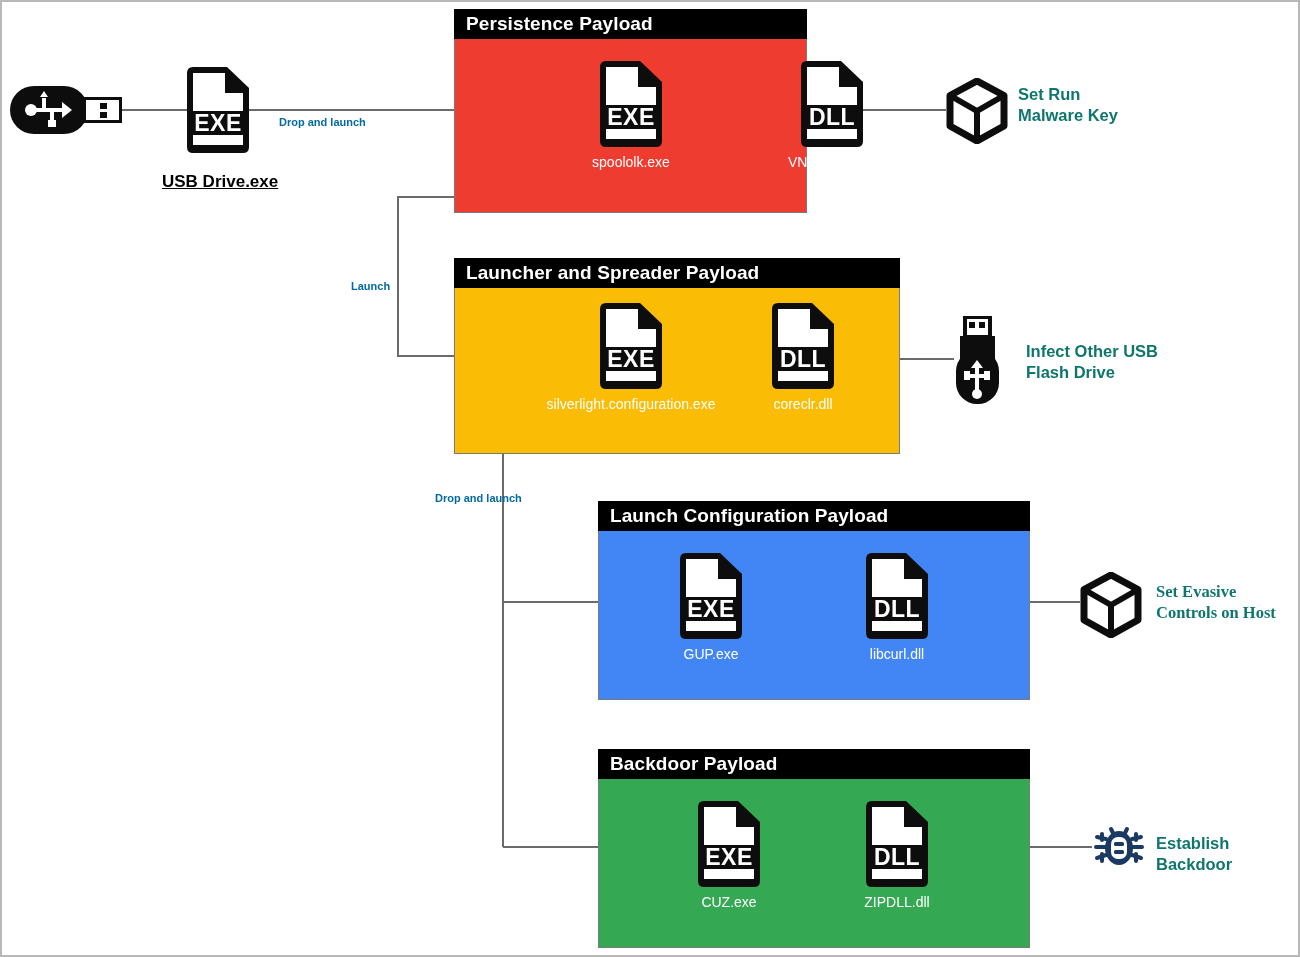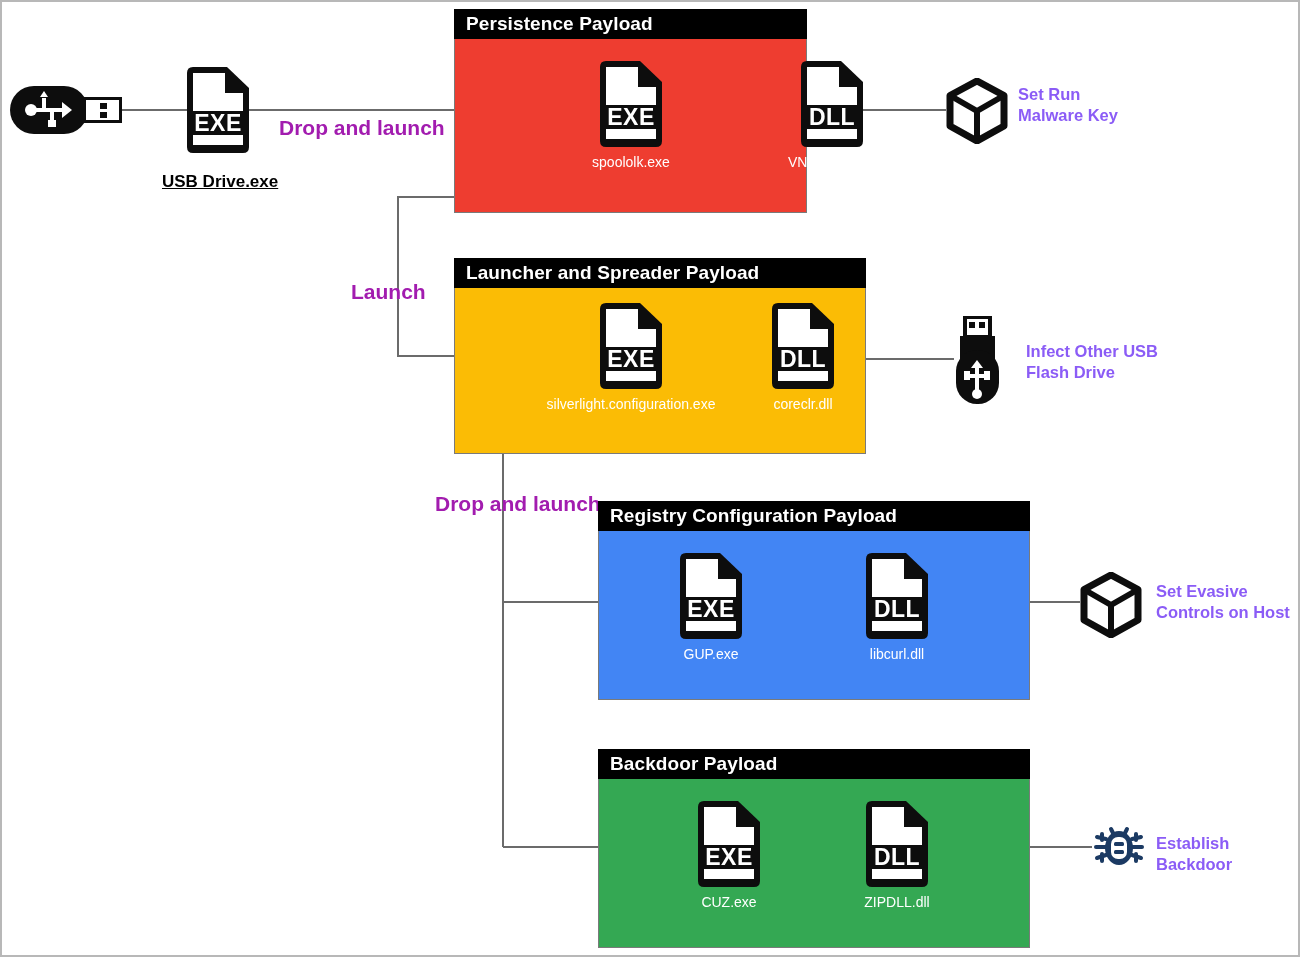--- a/index.html
+++ b/index.html
@@ -38,25 +38,25 @@
   
   .fileicon{position:relative;width:62px;height:86px;margin:0 auto;}
   .fileicon .ext{
     position:absolute;left:0;right:0;top:45px;height:22px;
     color:#fff;font-weight:bold;font-size:23px;line-height:22px;text-align:center;
     letter-spacing:.5px;z-index:3;
   }
 
   
   .annot{
-    position:absolute;color:#8b5cf6;font-weight:bold;font-size:16.5px;
+    position:absolute;color:#0f766e;font-weight:bold;font-size:16.5px;
     line-height:21px;white-space:nowrap;
   }
   .edge-label{
-    position:absolute;color:#a21caf;font-weight:bold;font-size:21px;white-space:nowrap;
+    position:absolute;color:#0369a1;font-weight:bold;font-size:11px;white-space:nowrap;
   }
   .black-label{
     position:absolute;color:#000;font-weight:bold;font-size:17px;white-space:nowrap;
   }
   .icon-wrap{position:absolute;}
 </style>
 </head>
 <body>
 
 <div id="canvas">
@@ -156,21 +156,21 @@
     <svg width="62" height="66" viewBox="0 0 62 66">
       <path d="M31 3 L58 17.5 V48 L31 63 L4 48 V17.5 Z" fill="#ffffff" stroke="#0d0d0d" stroke-width="7" stroke-linejoin="round"></path>
       <path d="M4 17.5 L31 33 L58 17.5 M31 33 V63" fill="none" stroke="#0d0d0d" stroke-width="6" stroke-linejoin="round"></path>
     </svg>
   </div>
   <div class="annot" style="left:1016px;top:82px;">
     <div>Set Run</div>
     <div>Malware Key</div>
   </div>
 
-  <div class="payload amber" style="left:452px;top:256px;width:412px;">
+  <div class="payload amber" style="left:452px;top:256px;width:446px;">
     <div class="hdr">Launcher and Spreader Payload</div>
     <div class="body" style="height:166px;">
       <div class="file-slot" style="left:37px;top:15px;width:278px;">
         <div class="fileicon">
           <svg width="62" height="86" viewBox="0 0 62 86">
             <path d="M6 0 H40 L62 21 V80 Q62 86 56 86 H6 Q0 86 0 80 V6 Q0 0 6 0 Z" fill="#0d0d0d"></path>
             <path d="M6 6 H38 V26 H56 V44 H6 Z" fill="#ffffff"></path>
             <rect x="6" y="68" width="50" height="10" fill="#ffffff"></rect>
           </svg>
           <div class="ext">EXE</div>
@@ -207,21 +207,21 @@
         <rect x="32" y="55" width="6" height="9"></rect>
       </g>
     </svg>
   </div>
   <div class="annot" style="left:1024px;top:339px;">
     <div>Infect Other USB</div>
     <div>Flash Drive</div>
   </div>
 
   <div class="payload blue" style="left:596px;top:499px;width:432px;">
-    <div class="hdr">Registry Configuration Payload</div>
+    <div class="hdr">Launch Configuration Payload</div>
     <div class="body" style="height:169px;">
       <div class="file-slot" style="left:32px;top:22px;width:160px;">
         <div class="fileicon">
           <svg width="62" height="86" viewBox="0 0 62 86">
             <path d="M6 0 H40 L62 21 V80 Q62 86 56 86 H6 Q0 86 0 80 V6 Q0 0 6 0 Z" fill="#0d0d0d"></path>
             <path d="M6 6 H38 V26 H56 V44 H6 Z" fill="#ffffff"></path>
             <rect x="6" y="68" width="50" height="10" fill="#ffffff"></rect>
           </svg>
           <div class="ext">EXE</div>
         </div>
@@ -240,21 +240,21 @@
       </div>
     </div>
   </div>
 
   <div class="icon-wrap" style="left:1078px;top:570px;width:62px;height:66px;">
     <svg width="62" height="66" viewBox="0 0 62 66">
       <path d="M31 3 L58 17.5 V48 L31 63 L4 48 V17.5 Z" fill="#ffffff" stroke="#0d0d0d" stroke-width="7" stroke-linejoin="round"></path>
       <path d="M4 17.5 L31 33 L58 17.5 M31 33 V63" fill="none" stroke="#0d0d0d" stroke-width="6" stroke-linejoin="round"></path>
     </svg>
   </div>
-  <div class="annot" style="left:1154px;top:579px;">
+  <div class="annot" style="left:1154px;top:579px;font-family:Liberation Serif, serif;">
     <div>Set Evasive</div>
     <div>Controls on Host</div>
   </div>
 
   <div class="payload green" style="left:596px;top:747px;width:432px;border-radius:20px;">
     <div class="hdr">Backdoor Payload</div>
     <div class="body" style="height:169px;">
       <div class="file-slot" style="left:50px;top:22px;width:160px;">
         <div class="fileicon">
           <svg width="62" height="86" viewBox="0 0 62 86">

